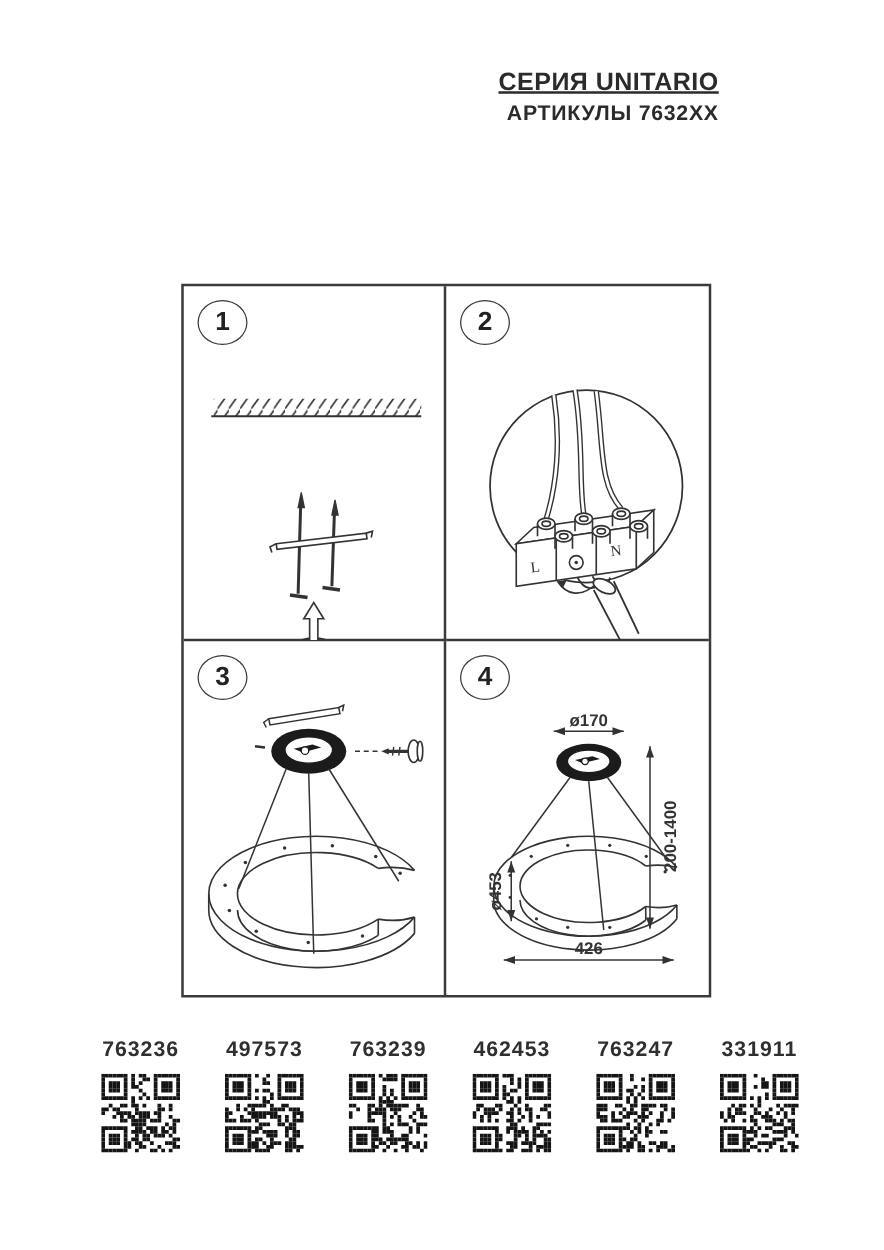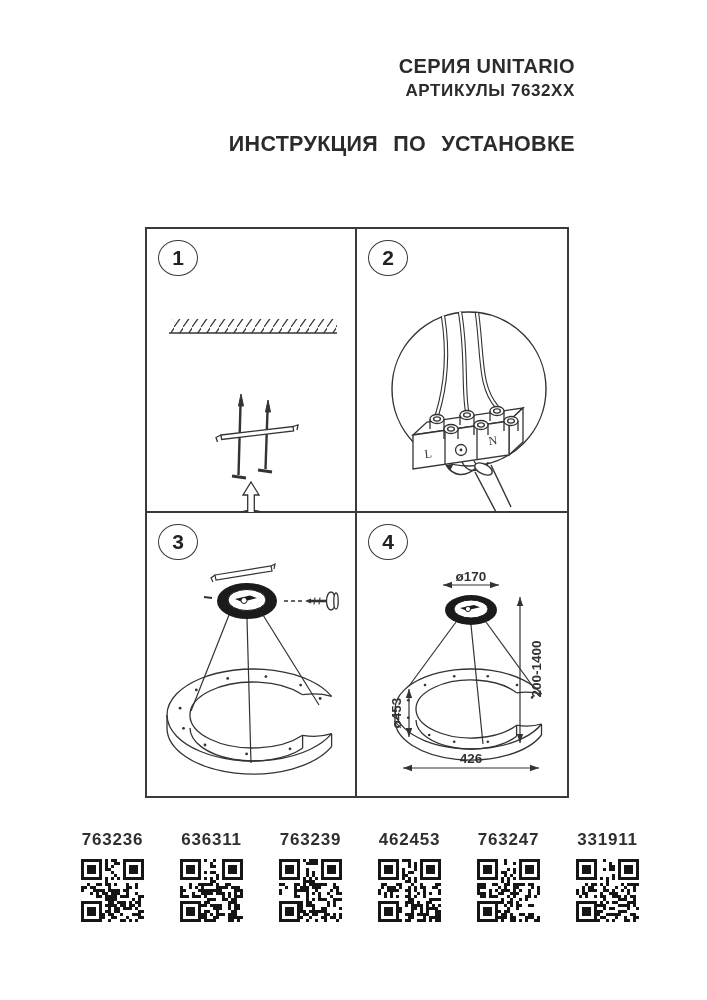--- a/index.html
+++ b/index.html
@@ -1,19 +1,19 @@
 <!DOCTYPE html>
 <html><head>
 <meta charset="utf-8">
 <style>
   html,body{margin:0;padding:0;background:#fff;}
   body{width:707px;height:1000px;position:relative;overflow:hidden;
        font-family:"Liberation Sans",sans-serif;color:#2b2b2b;}
   .hdr{position:absolute;right:132px;top:55px;text-align:right;}
-  .hdr-series{font-size:20px;font-weight:bold;letter-spacing:.4px;}
+  .hdr-series{font-size:20px;font-weight:bold;letter-spacing:.4px;text-decoration:underline;}
   .hdr-articles{font-size:17px;font-weight:bold;letter-spacing:.6px;margin-top:3px;}
   .doc-title{position:absolute;right:132px;top:129px;text-align:right;
              font-size:21.5px;font-weight:bold;line-height:30px;letter-spacing:.3px;}
   .doc-title .l1{word-spacing:9px;}
   .grid{position:absolute;left:145px;top:227px;width:424px;height:571px;
         border:2px solid #3a3a3a;display:grid;
         grid-template-columns:1fr 1fr;grid-template-rows:1fr 1fr;box-sizing:border-box;}
   .cell{position:relative;box-sizing:border-box;}
   .cell.c1,.cell.c3{border-right:2px solid #3a3a3a;}
   .cell.c1,.cell.c2{border-bottom:2px solid #3a3a3a;}
@@ -35,21 +35,20 @@
 </style>
 </head>
 <body>
 
 <div class="hdr">
   <div class="hdr-series">СЕРИЯ UNITARIO</div>
   <div class="hdr-articles">АРТИКУЛЫ 7632XX</div>
 </div>
 
 <div class="doc-title">
-  <div class="l1">ИНСТРУКЦИЯ ПО УСТАНОВКЕ</div>
 </div>
 
 <div class="grid">
 
   <div class="cell c1">
     <div class="badge">1</div>
     <svg class="draw" width="210" height="283" viewBox="0 0 210 283">
       <defs>
         <pattern id="hatch1" width="9" height="14" patternUnits="userSpaceOnUse">
           <line x1="0" y1="14" x2="10" y2="0" stroke="#333" stroke-width="1.3"></line>
@@ -471,21 +470,21 @@
           <rect x="15" y="60" width="3" height="3"></rect>
           <rect x="18" y="60" width="3" height="3"></rect>
           <rect x="27" y="60" width="3" height="3"></rect>
           <rect x="39" y="60" width="3" height="3"></rect>
           <rect x="42" y="60" width="3" height="3"></rect>
           <rect x="48" y="60" width="3" height="3"></rect>
           <rect x="54" y="60" width="3" height="3"></rect>
         </svg></div>
   </div>
   <div class="qr-item">
-    <div class="qr-num">636311</div>
+    <div class="qr-num">497573</div>
     <div class="qr"><svg width="63" height="63" viewBox="0 0 63 63" fill="#151515">
           <rect x="0" y="0" width="3" height="3"></rect>
           <rect x="3" y="0" width="3" height="3"></rect>
           <rect x="6" y="0" width="3" height="3"></rect>
           <rect x="9" y="0" width="3" height="3"></rect>
           <rect x="12" y="0" width="3" height="3"></rect>
           <rect x="15" y="0" width="3" height="3"></rect>
           <rect x="18" y="0" width="3" height="3"></rect>
           <rect x="24" y="0" width="3" height="3"></rect>
           <rect x="33" y="0" width="3" height="3"></rect>

